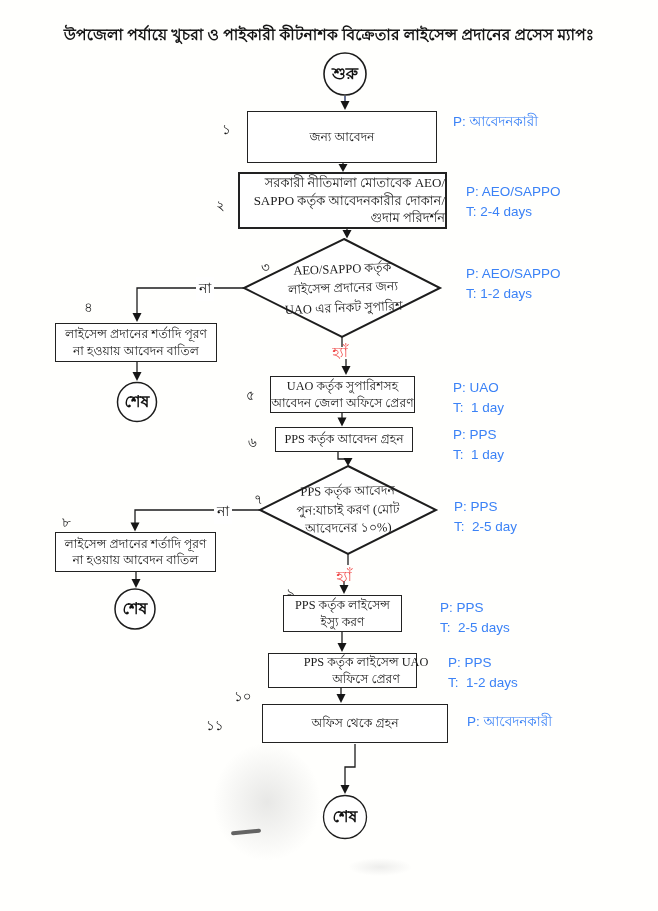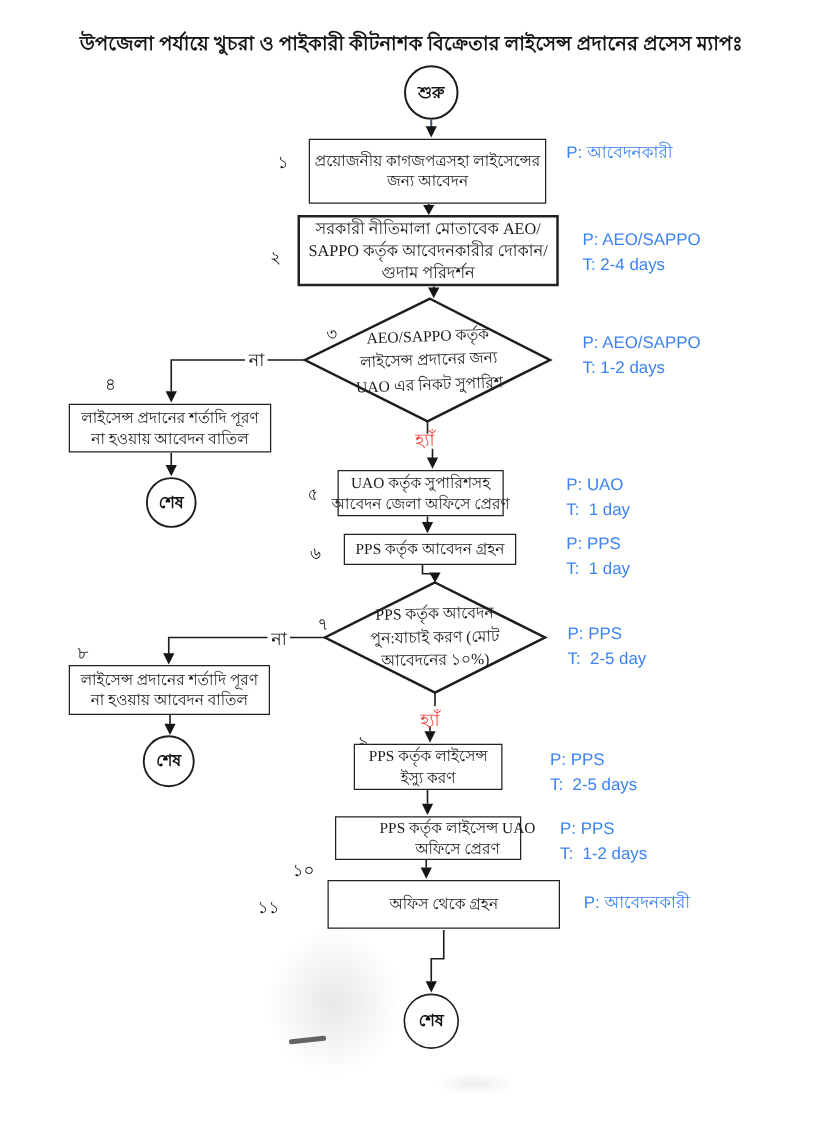--- a/index.html
+++ b/index.html
@@ -11,35 +11,35 @@
   .title{
     position:absolute;top:23px;left:0;width:100%;text-align:center;
     font-size:15.5px;font-weight:bold;letter-spacing:.2px;color:#151515;
   }
   .box{
     position:absolute;box-sizing:border-box;border:1.6px solid #222;background:#fff;
     display:flex;flex-direction:column;align-items:center;justify-content:center;
     text-align:center;font-size:12.3px;line-height:1.34;
   }
   .box .ln{white-space:nowrap;}
-  .b2{border-width:2.2px;font-size:13px;line-height:1.38;}
+  .b2{border-width:2.2px;font-size:13px;line-height:1.38;align-items:flex-end;}
   .b11{border-width:1.9px;}
   .dtext{
     position:absolute;display:flex;flex-direction:column;align-items:center;justify-content:center;
     text-align:center;font-size:12.5px;line-height:1.55;background:transparent;
   }
   .num{position:absolute;font-size:13.5px;color:#1a1a1a;}
   .side{
     position:absolute;font-family:"Liberation Sans","DejaVu Sans",sans-serif;
     font-size:13.5px;line-height:1.5;color:#3b82f6;
   }
   .side div{white-space:pre;}
   .term{
     position:absolute;display:flex;align-items:center;justify-content:center;
-    font-size:13px;font-weight:bold;color:#111;
+    font-size:16px;font-weight:bold;color:#111;
   }
   .blabel{position:absolute;font-size:14px;background:#fff;padding:0 3px;color:#111;}
   .yeslabel{position:absolute;font-size:14px;color:#ef4444;text-align:center;width:40px;}
   .smudge1{
     position:absolute;left:213px;top:743px;width:108px;height:118px;
     background:radial-gradient(closest-side,rgba(110,110,110,.16),rgba(255,255,255,0));
   }
   .smudge3{
     position:absolute;left:348px;top:858px;width:64px;height:18px;
     background:radial-gradient(closest-side,rgba(120,120,120,.13),rgba(255,255,255,0));
@@ -102,21 +102,20 @@
 
   <div class="title">উপজেলা পর্যায়ে খুচরা ও পাইকারী কীটনাশক বিক্রেতার লাইসেন্স প্রদানের প্রসেস ম্যাপঃ</div>
 
   <div class="term" style="left:324px;top:53px;width:42px;height:42px;">শুরু</div>
   <div class="term" style="left:118px;top:383px;width:38px;height:38px;">শেষ</div>
   <div class="term" style="left:115px;top:589px;width:40px;height:40px;">শেষ</div>
   <div class="term" style="left:324px;top:796px;width:42px;height:42px;">শেষ</div>
 
   <div class="num" style="left:222px;top:119px;">১</div>
   <div class="box" style="left:247px;top:111px;width:190px;height:52px;">
-    <div class="ln">প্রয়োজনীয় কাগজপত্রসহা লাইসেন্সের</div>
     <div class="ln">জন্য আবেদন</div>
   </div>
   <div class="side" style="left:453px;top:112px;">
     <div>P: আবেদনকারী</div>
   </div>
 
   <div class="num" style="left:216px;top:195px;">২</div>
   <div class="box b2" style="left:238px;top:172px;width:209px;height:57px;">
     <div class="ln">সরকারী নীতিমালা মোতাবেক AEO/</div>
     <div class="ln">SAPPO কর্তৃক আবেদনকারীর দোকান/</div>
@@ -140,21 +139,21 @@
   <div class="blabel" style="left:196px;top:277px;">না</div>
   <div class="yeslabel" style="left:320px;top:341px;">হ্যাঁ</div>
 
   <div class="num" style="left:84px;top:297px;">৪</div>
   <div class="box" style="left:55px;top:323px;width:162px;height:39px;border-width:1.7px;">
     <div class="ln">লাইসেন্স প্রদানের শর্তাদি পূরণ</div>
     <div class="ln">না হওয়ায়  আবেদন বাতিল</div>
   </div>
 
   <div class="num" style="left:246px;top:385px;">৫</div>
-  <div class="box" style="left:270px;top:376px;width:133px;height:37px;border-width:1.7px;">
+  <div class="box" style="left:270px;top:376px;width:145px;height:37px;border-width:1.7px;">
     <div class="ln">UAO কর্তৃক সুপারিশসহ</div>
     <div class="ln">আবেদন জেলা অফিসে প্রেরণ</div>
   </div>
   <div class="side" style="left:453px;top:378px;">
     <div>P: UAO</div>
     <div>T:  1 day</div>
   </div>
 
   <div class="num" style="left:248px;top:432px;">৬</div>
   <div class="box" style="left:275px;top:427px;width:138px;height:25px;border-width:1.7px;">

